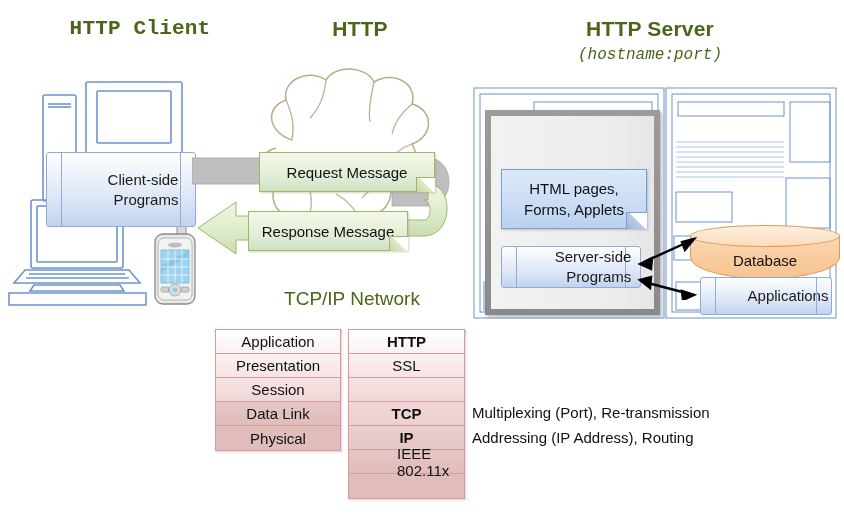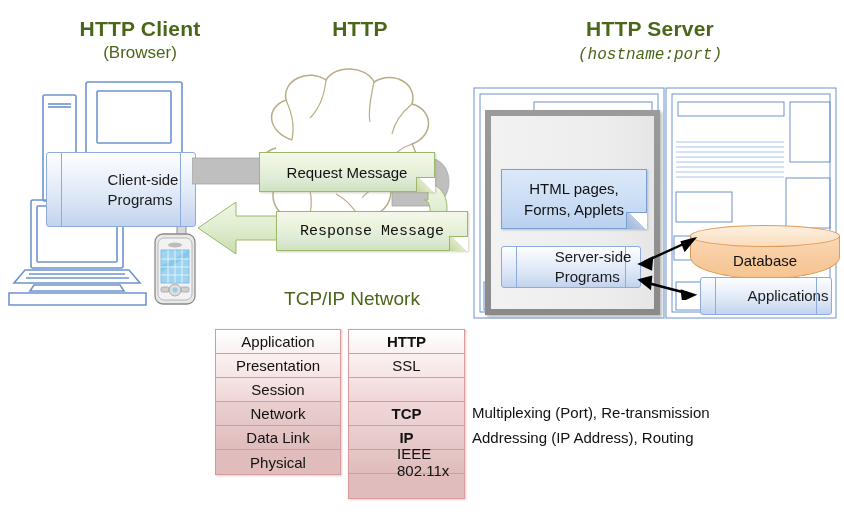--- a/index.html
+++ b/index.html
@@ -48,21 +48,21 @@
 
   
   .cyl-box {
     box-sizing: border-box;
     border: 1px solid #8faadc;
     border-radius: 3px;
     background: linear-gradient(to bottom, #fdfefe 0%, #eef3fb 30%, #d6e2f4 72%, #c2d3ee 100%);
     display: flex;
     align-items: center;
     justify-content: center;
-    text-align: left;
+    text-align: right;
     color: #1a1a1a;
     font-size: 15px;
     line-height: 20px;
     padding-left: 44px;
   }
   .cyl-box .cap-l, .cyl-box .cap-r {
     position: absolute;
     top: 0; bottom: 0;
     width: 0;
     border-left: 1px solid #8faadc;
@@ -173,22 +173,21 @@
     border: 1px solid #e09a57;
     border-radius: 50%;
     box-sizing: border-box;
   }
 </style>
 </head>
 <body>
 
 <div id="canvas">
 
-  <div class="abs heading" style="left:30px; top:16px; width:220px;">HTTP Client</div>
-  <div class="abs subheading" style="left:30px; top:42px; width:220px;">(Browser)</div>
+  <div class="abs heading" style="left:30px; top:16px; width:220px;font-family:Liberation Mono, monospace;">HTTP Client</div>
 
   <div class="abs heading" style="left:250px; top:16px; width:220px;">HTTP</div>
 
   <div class="abs subheading mono" style="left:510px; top:44px; width:280px;">(hostname:port)</div>
   <div class="abs heading" style="left:510px; top:16px; width:280px;">HTTP Server</div>
 
   <svg class="abs" style="left:0px; top:78px;" width="215" height="230" viewBox="0 0 215 230">
     <g fill="none" stroke="#6d94cf" stroke-width="1.6">
 
       <rect x="86" y="4" width="96" height="76" rx="2"></rect>
@@ -284,21 +283,21 @@
     <path d="M236 36 C 262 36, 262 88, 232 88 L40 88 L40 72 L232 72 C 240 72, 240 52, 232 52 L236 52 Z" fill="url(#gradGreenArrow)" stroke="#9cb96a" stroke-width="1"></path>
 
     <path d="M6 80 L44 54 L44 68 L88 68 L88 92 L44 92 L44 106 Z" fill="url(#gradGreenArrow)" stroke="#9cb96a" stroke-width="1"></path>
   </svg>
 
   <div class="abs msg-box" style="left:259px; top:152px; width:176px; height:40px; position:absolute;">
     <span>Request Message</span>
     <span class="fold-green"></span>
   </div>
 
-  <div class="abs msg-box" style="left:276px; top:211px; width:192px; height:40px; position:absolute;font-family:Liberation Mono, monospace;">
+  <div class="abs msg-box" style="left:248px; top:211px; width:160px; height:40px; position:absolute;">
     <span>Response Message</span>
     <span class="fold-green"></span>
   </div>
 
   <div class="abs net-label" style="left:252px; top:288px; width:200px;">TCP/IP Network</div>
 
   <svg class="abs" style="left:470px; top:86px;" width="370" height="234" viewBox="0 0 370 234">
     <g fill="none" stroke="#6d94cf" stroke-width="1">
 
       <rect x="4" y="2" width="190" height="230"></rect>
@@ -396,21 +395,20 @@
     </g>
   </svg>
 
   <div class="stack" style="left:215px; top:329px; width:126px;"></div>
   <div class="stack" style="left:348px; top:329px; width:117px;"></div>
 
   <div class="stack" id="layer-col" style="left:215px; top:329px; width:126px;">
       <div class="row" style="background: linear-gradient(rgb(255, 255, 255), rgb(251, 241, 241));">Application</div>
       <div class="row" style="background: linear-gradient(rgb(251, 241, 241), rgb(246, 228, 228));">Presentation</div>
       <div class="row" style="background: linear-gradient(rgb(246, 228, 228), rgb(240, 214, 214));">Session</div>
-      <div class="row" style="background: linear-gradient(rgb(234, 208, 208), rgb(229, 198, 198));">Network</div>
       <div class="row" style="background: linear-gradient(rgb(229, 198, 198), rgb(224, 188, 188));">Data Link</div>
       <div class="row" style="background: linear-gradient(rgb(224, 188, 188), rgb(224, 188, 188));">Physical</div>
     </div>
   <div class="stack" id="proto-col" style="left:348px; top:329px; width:117px;">
       <div class="row b" style="background: linear-gradient(rgb(255, 255, 255), rgb(251, 241, 241));">HTTP</div>
       <div class="row" style="background: linear-gradient(rgb(251, 241, 241), rgb(246, 228, 228));">SSL</div>
       <div class="row" style="background: linear-gradient(rgb(246, 228, 228), rgb(240, 214, 214));"></div>
       <div class="row b" style="background: linear-gradient(rgb(240, 214, 214), rgb(234, 208, 208));">TCP</div>
       <div class="row b" style="background: linear-gradient(rgb(234, 208, 208), rgb(229, 198, 198));">IP</div>
       <div class="row" style="background: linear-gradient(rgb(229, 198, 198), rgb(224, 188, 188)); padding-left: 48px;">IEEE 802.11x</div>

